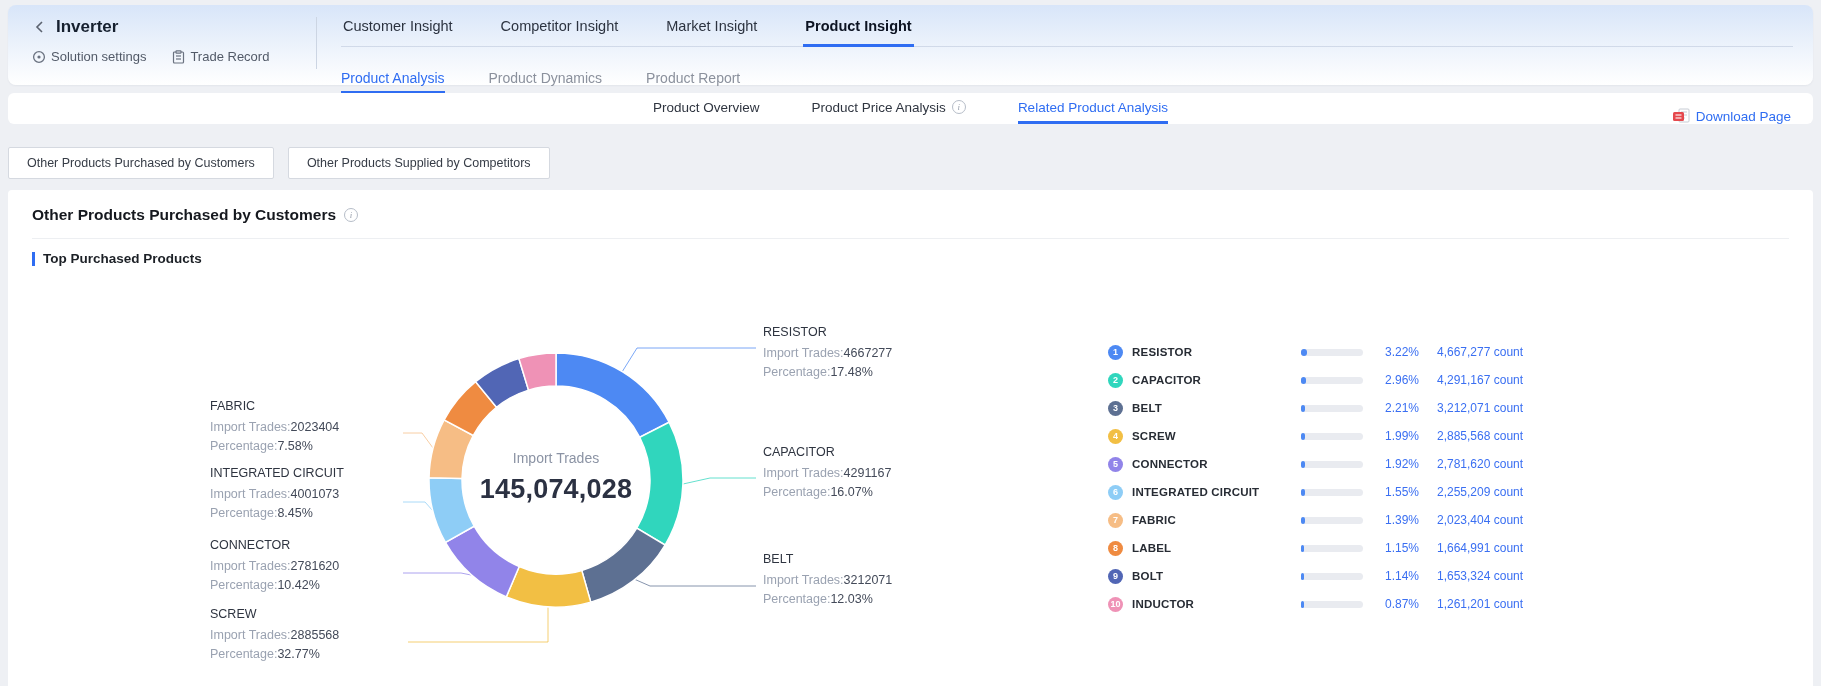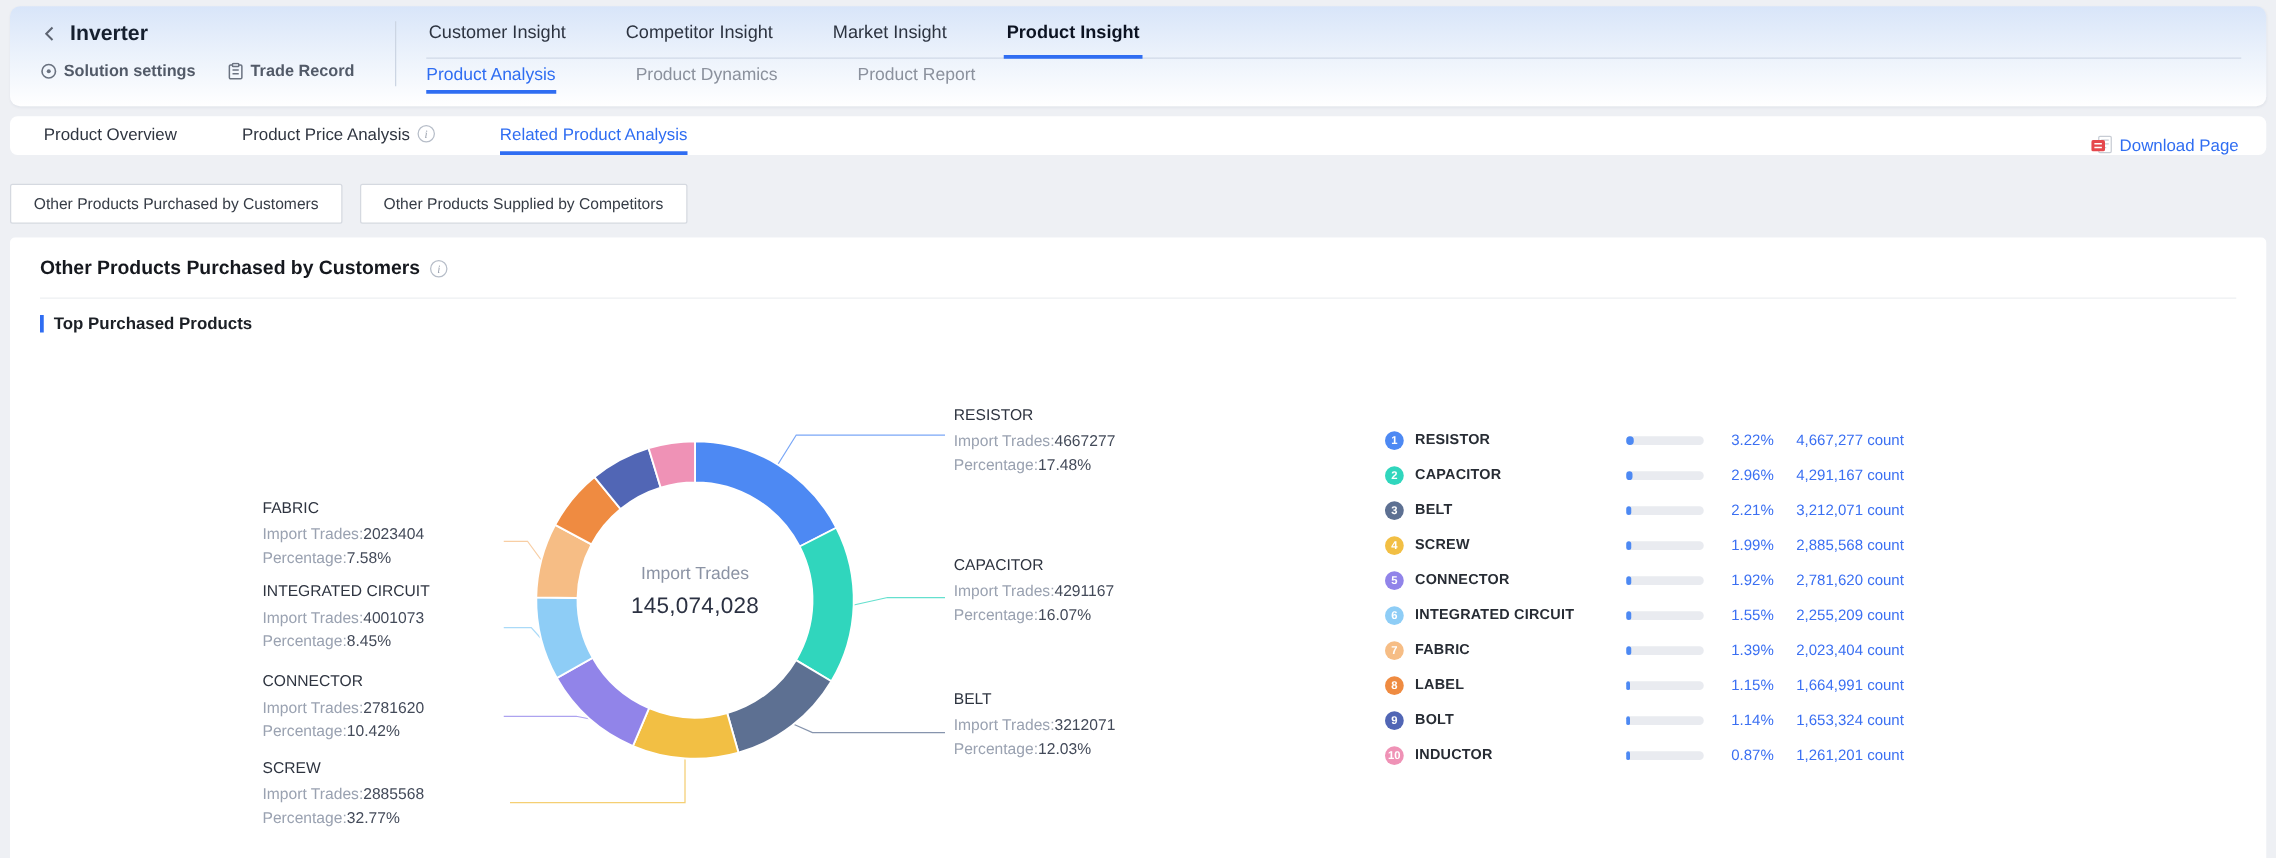--- a/index.html
+++ b/index.html
@@ -8,36 +8,36 @@
 
   
   .header-card { position:absolute; left:8px; top:5px; width:1805px; height:80px;
     border-radius:8px; background:linear-gradient(180deg,#d8e5f9 0%,#eaf1fb 45%,#ffffff 100%);
     box-shadow:0 1px 2px rgba(20,40,80,.05); }
   .hdr-left { position:absolute; left:24px; top:12px; }
   .hdr-title-row { display:flex; align-items:center; gap:8px; }
   .back-ic { width:16px; height:16px; color:#5c6370; cursor:pointer; }
   .hdr-title { font-size:17px; font-weight:bold; color:#16202f; }
   .hdr-actions { display:flex; gap:26px; margin-top:12px; }
-  .hdr-action { display:flex; align-items:center; gap:5px; font-size:13px; color:#525a68; cursor:pointer;font-weight:bold; }
+  .hdr-action { display:flex; align-items:center; gap:5px; font-size:13px; color:#525a68; cursor:pointer; }
   .hdr-action svg { color:#6a7280; }
   .hdr-vline { position:absolute; left:308px; top:12px; width:1px; height:52px; background:#ccd5e3; }
 
   .tabs-wrap { position:absolute; left:333px; top:9px; right:20px; }
   .tabs-top { display:flex; gap:44px; border-bottom:1px solid rgba(40,70,120,.14); }
   .tab-top { font-size:14.5px; color:#2c3340; padding:4px 2px 10px; cursor:pointer;
     border-bottom:3px solid transparent; margin-bottom:-1px; }
   .tab-top.active { color:#0c1322; font-weight:bold; border-bottom-color:#2f6df2; }
-  .tabs-sub { display:flex; gap:64px; margin-top:4px; }
+  .tabs-sub { display:flex; gap:44px; margin-top:23px; }
   .tab-sub { font-size:14px; color:#8b919d; padding-bottom:5px; cursor:pointer; border-bottom:3px solid transparent; }
   .tab-sub.active { color:#2f6df2; border-bottom-color:#2f6df2; }
 
   
   .pagebar { position:absolute; left:8px; top:93px; width:1805px; height:31px; background:#fff;
-    border-radius:6px; display:flex; align-items:stretch; padding:0 27px; gap:52px; }
+    border-radius:6px; display:flex; align-items:stretch; padding:0 27px; gap:52px;justify-content:center; }
   .page-tab { display:flex; align-items:center; gap:6px; font-size:13.5px; color:#2f3540;
     cursor:pointer; border-bottom:3px solid transparent; }
   .page-tab.active { color:#2f6df2; border-bottom-color:#2f6df2; }
   .info-ic { width:14px; height:14px; border:1px solid #b6bdc8; border-radius:50%; color:#9aa1ae;
     font-size:9px; line-height:12px; text-align:center; font-style:italic; font-family:"Liberation Serif",serif; display:inline-block; }
   .download { position:absolute; right:22px; top:0; height:46px; display:flex; align-items:center; gap:6px;
     color:#2f6df2; font-size:13.5px; cursor:pointer; }
 
   
   .filters { position:absolute; left:8px; top:147px; display:flex; gap:14px; }
@@ -53,21 +53,21 @@
   .subsec { display:flex; align-items:center; gap:8px; }
   .subsec-bar { width:3px; height:14px; background:#2f6df2; }
   .subsec-title { font-size:13.5px; font-weight:bold; color:#1c2026; }
 
   
   .panel { position:relative; margin-top:14px; height:400px; }
   .donut-svg { position:absolute; left:384px; top:60px; }
   .lines-svg { position:absolute; left:0; top:0; pointer-events:none; }
   .center-text { position:absolute; left:424px; top:170px; width:200px; text-align:center; }
   .center-label { font-size:14px; color:#8b93a4; }
-  .center-value { font-size:18px; color:#2b3142; font-weight:normal; margin-top:8px; letter-spacing:.2px; }
+  .center-value { font-size:27px; color:#2b3142; font-weight:bold; margin-top:8px; letter-spacing:.2px; }
 
   .callout { position:absolute; width:200px; font-size:12.5px; }
   .callout .c-name { color:#2e3440; font-size:12.5px; margin-bottom:5px; }
   .callout .c-row { color:#9aa2b1; line-height:19px; }
   .callout .c-row b { color:#434a59; font-weight:normal; }
 
   
   .legend { position:absolute; left:1076px; top:58px; width:430px; }
   .lg-row { display:flex; align-items:center; height:28px; cursor:default; }
   .lg-badge { width:15px; height:15px; border-radius:50%; color:#fff; font-size:9px; font-weight:bold;

